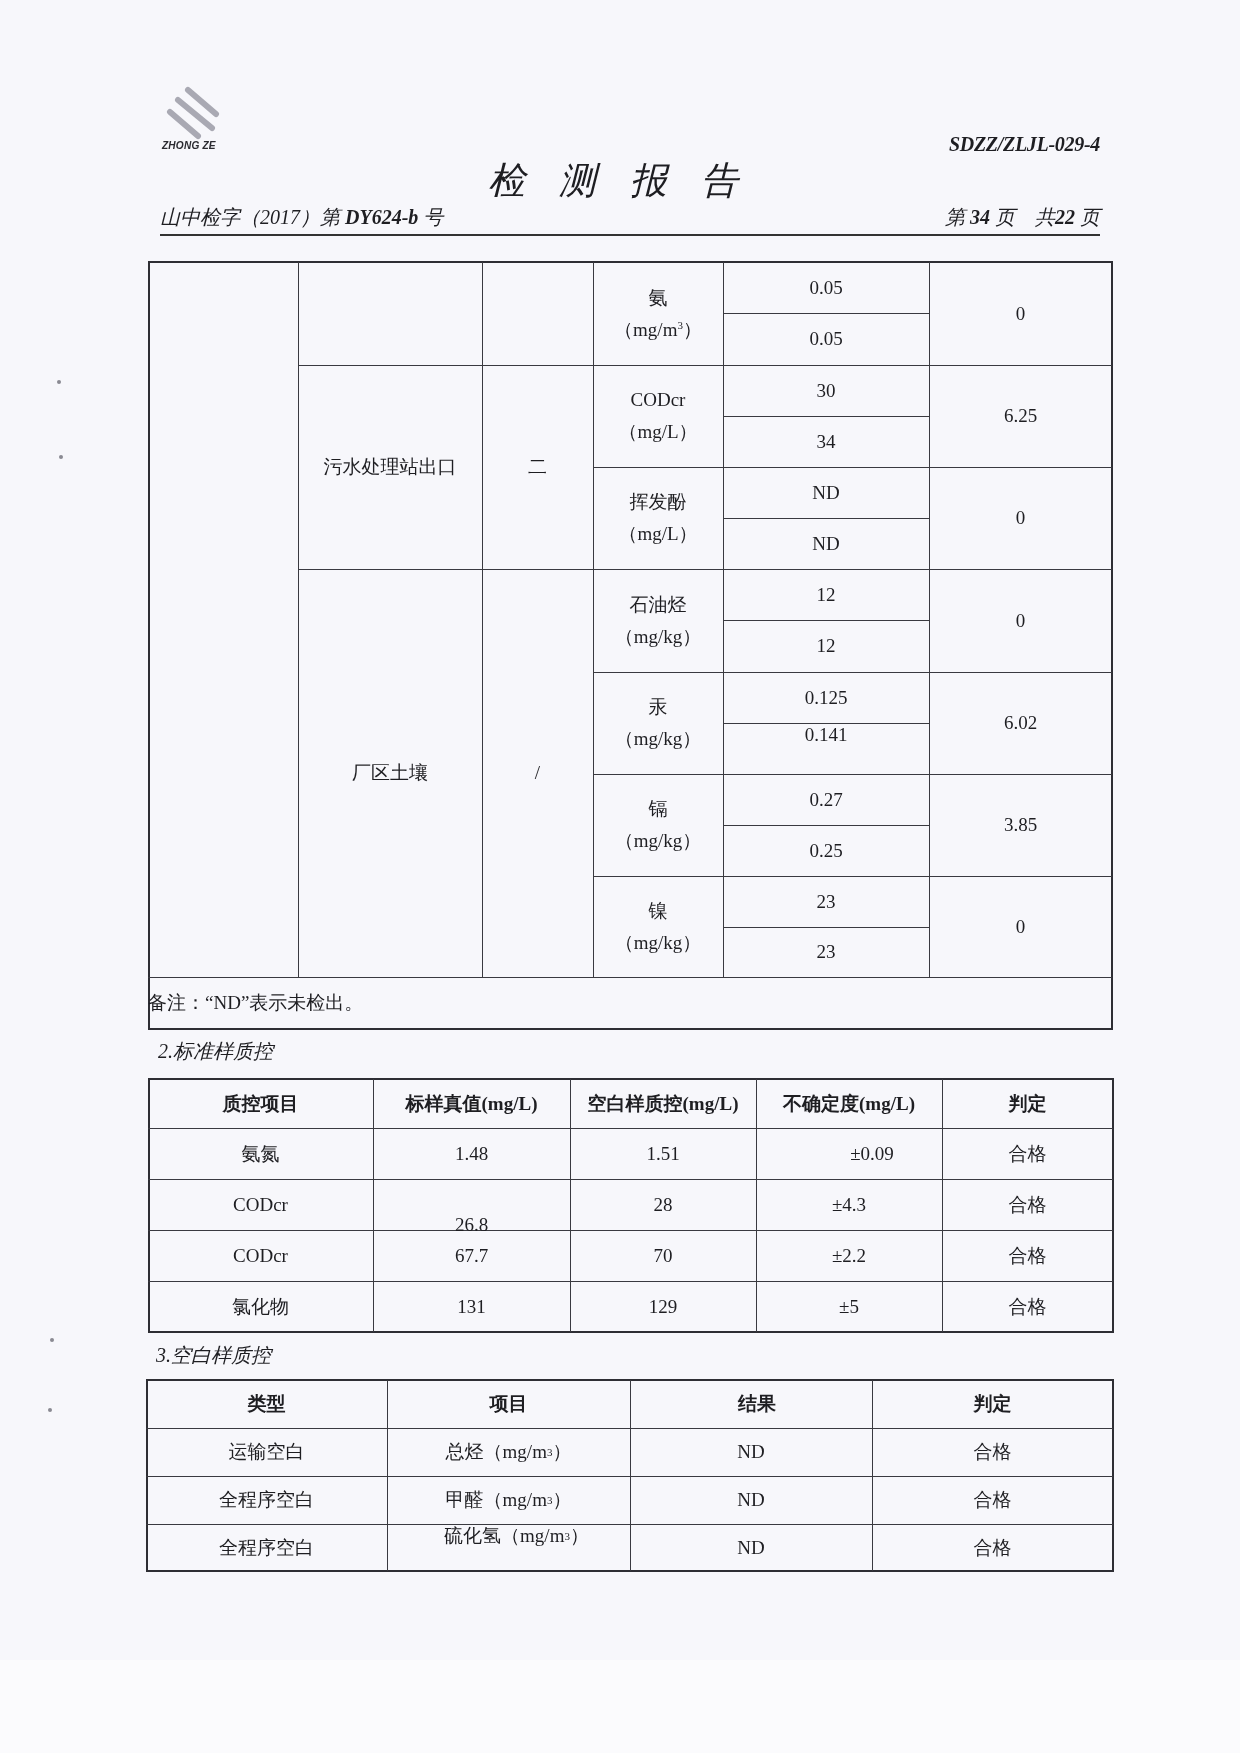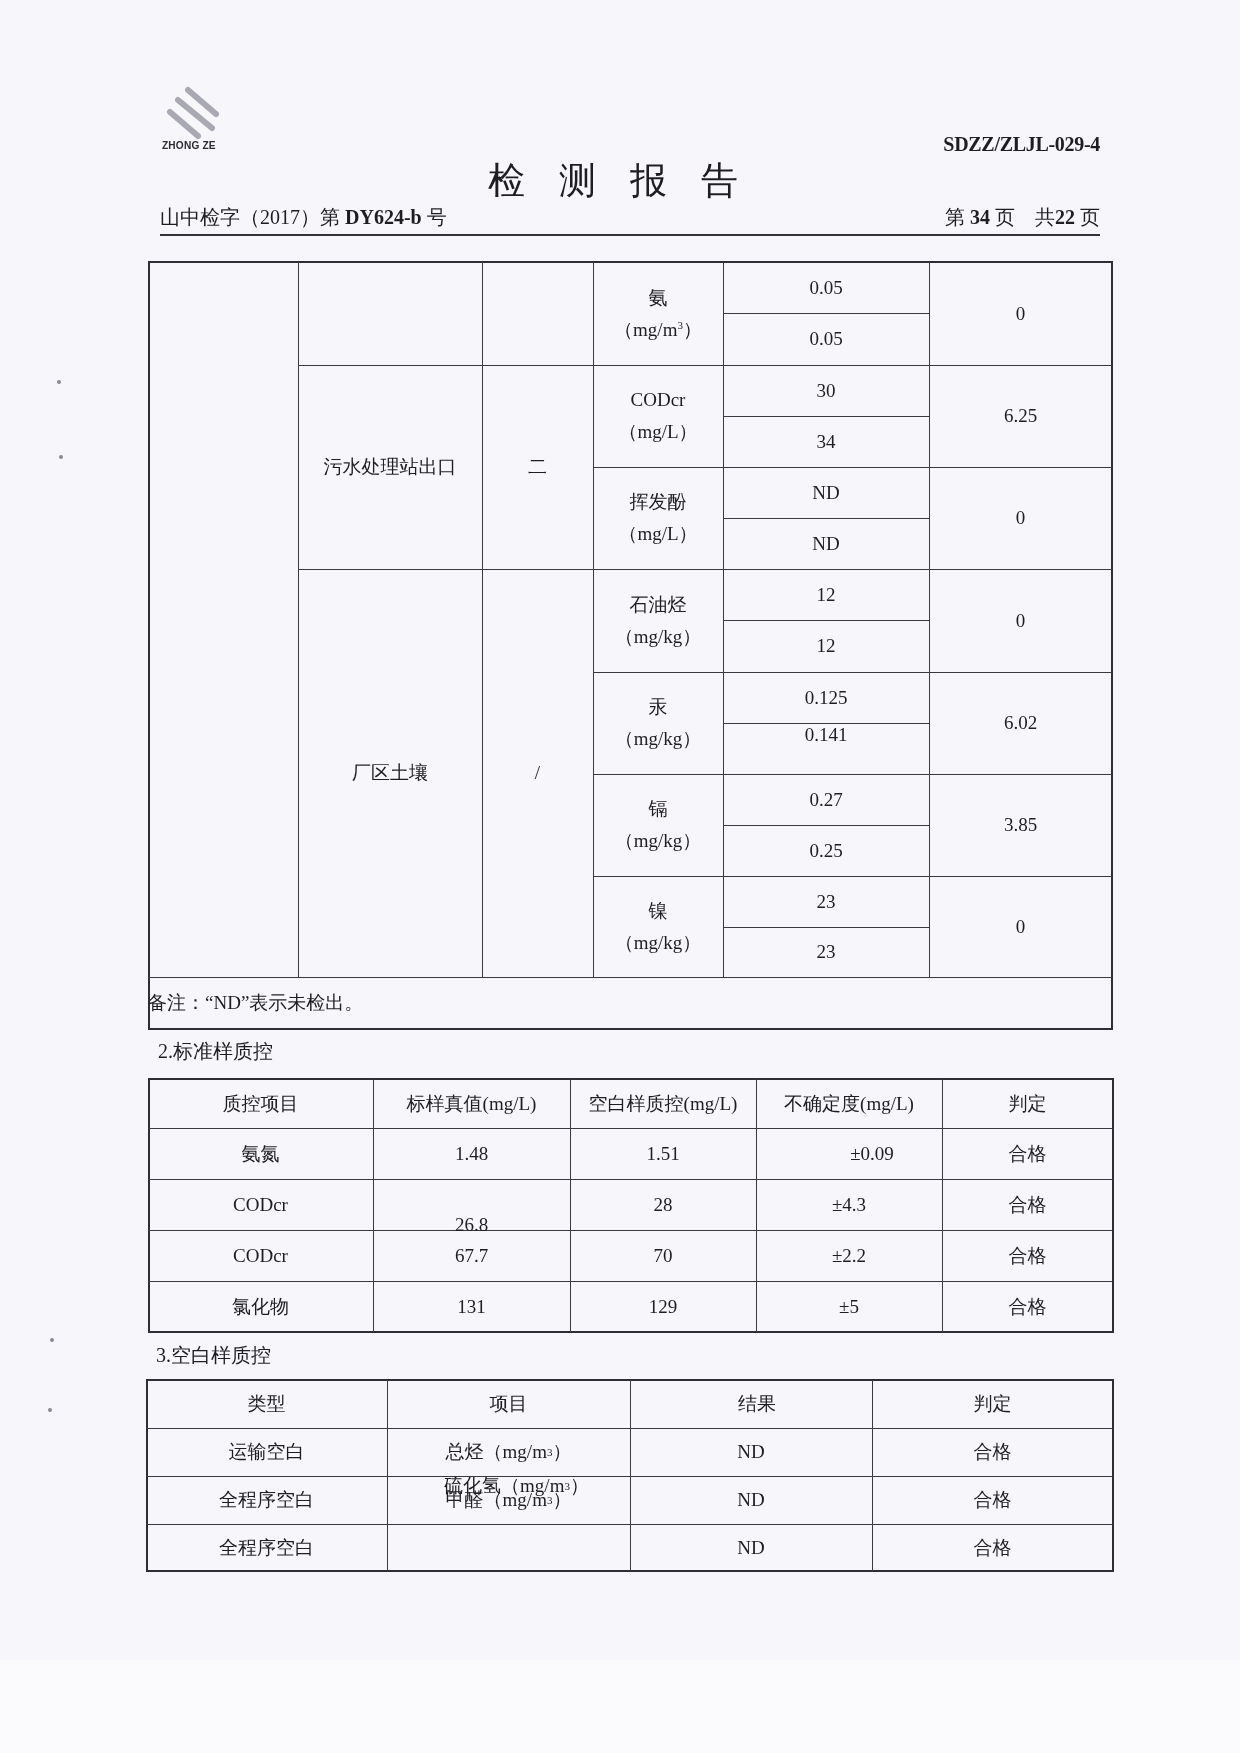--- a/index.html
+++ b/index.html
@@ -2,21 +2,21 @@
 <html><head>
 <meta charset="utf-8">
 <style>
   html, body { margin: 0; padding: 0; }
   body {
     width: 1240px; height: 1753px; position: relative; overflow: hidden;
     background: #f7f7fb;
     font-family: "Liberation Serif", "DejaVu Serif", serif;
     color: #1e1e22;
   }
-  .abs { position: absolute; }
+  .abs { position: absolute; font-style: italic; }
   .page-bottom { left: 0; top: 1660px; width: 1240px; height: 93px; background: #fbfbfd; }
   .speck { width: 4px; height: 4px; border-radius: 50%; background: #8a8a92; }
 
   
   .logo { left: 158px; top: 84px; width: 80px; height: 72px; }
   .logo svg { position: absolute; left: 6px; top: 0; }
   .logo-text { position: absolute; left: 4px; top: 55px; font-family: "Liberation Sans", "DejaVu Sans", sans-serif; font-weight: bold; font-size: 11px; letter-spacing: 0.2px; color: #2a2a30; white-space: nowrap; transform: scaleX(0.92); transform-origin: left; }
 
   .doc-code { right: 140px; top: 133px; font-weight: bold; font-size: 20px; letter-spacing: -0.3px; }
   .doc-title { left: 0; width: 1260px; top: 156px; text-align: center; font-size: 37px; letter-spacing: 34px; font-weight: normal; }
@@ -30,21 +30,21 @@
   .cell {
     position: absolute; box-sizing: border-box;
     display: flex; align-items: center; justify-content: center; text-align: center;
     font-size: 19px; line-height: 32px;
   }
   .grid-line-h { position: absolute; height: 0; border-top: 1.5px solid #3a3a40; }
   .grid-line-v { position: absolute; width: 0; border-left: 1.5px solid #3a3a40; }
   .outer { position: absolute; box-sizing: border-box; border: 2px solid #2e2e34; }
   .stack { display: flex; flex-direction: column; align-items: center; }
   sup { font-size: 11px; vertical-align: 7px; line-height: 0; }
-  .th { font-weight: normal; }
+  .th { font-weight: bold; }
   .section-title { font-size: 20px; }
   .note { justify-content: flex-start; font-size: 19px; }
 </style>
 </head>
 <body>
 
 <div class="abs page-bottom"></div>
 <div class="abs speck" style="left:57px;top:380px;"></div>
 <div class="abs speck" style="left:59px;top:455px;"></div>
 <div class="abs speck" style="left:50px;top:1338px;"></div>
@@ -252,20 +252,20 @@
   <div class="cell" style="left:146px;top:1476px;width:241px;height:48px;">全程序空白</div>
   <div class="cell" style="left:387px;top:1476px;width:243px;height:48px;">
       <span>甲醛（mg/m</span>
       <sup>3</sup>
       <span>）</span>
     </div>
   <div class="cell" style="left:630px;top:1476px;width:242px;height:48px;">ND</div>
   <div class="cell" style="left:872px;top:1476px;width:241px;height:48px;">合格</div>
 
   <div class="cell" style="left:146px;top:1524px;width:241px;height:47px;">全程序空白</div>
-  <div class="cell" style="left:387px;top:1462px;width:243px;height:47px;padding-left:16px;">
+  <div class="cell" style="left:387px;top:1512px;width:243px;height:47px;padding-left:16px;">
       <span>硫化氢（mg/m</span>
       <sup>3</sup>
       <span>）</span>
     </div>
   <div class="cell" style="left:630px;top:1524px;width:242px;height:47px;">ND</div>
   <div class="cell" style="left:872px;top:1524px;width:241px;height:47px;">合格</div>
 </div>
 
 </body></html>

